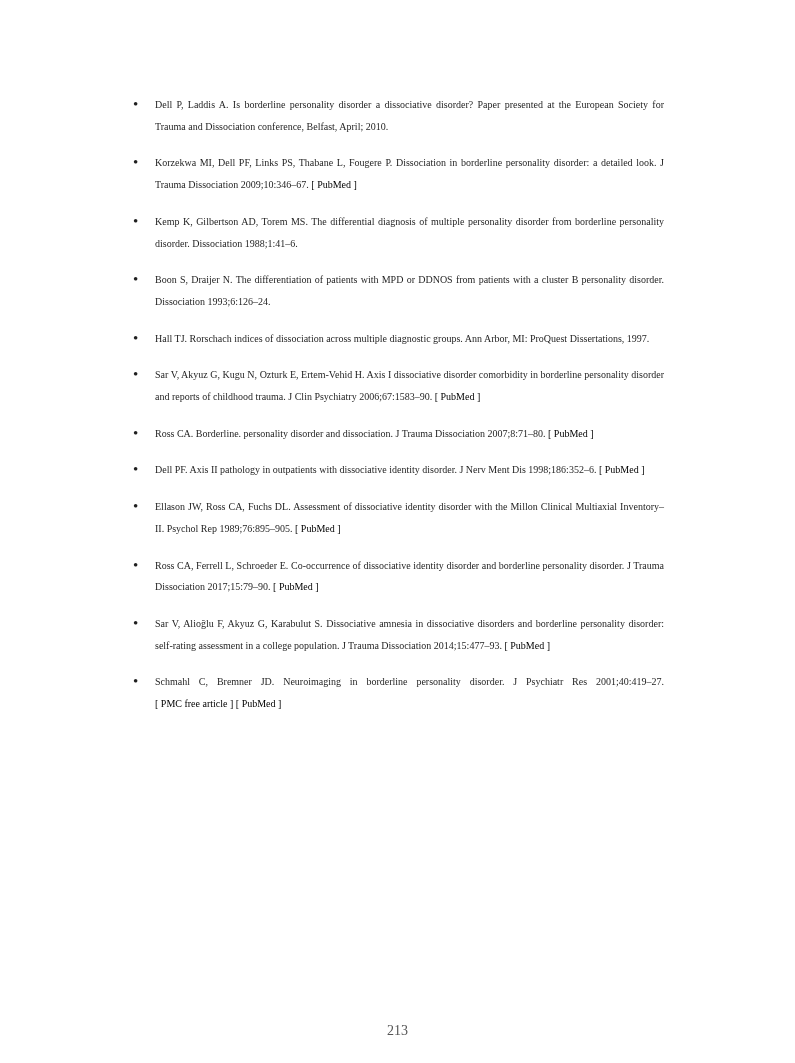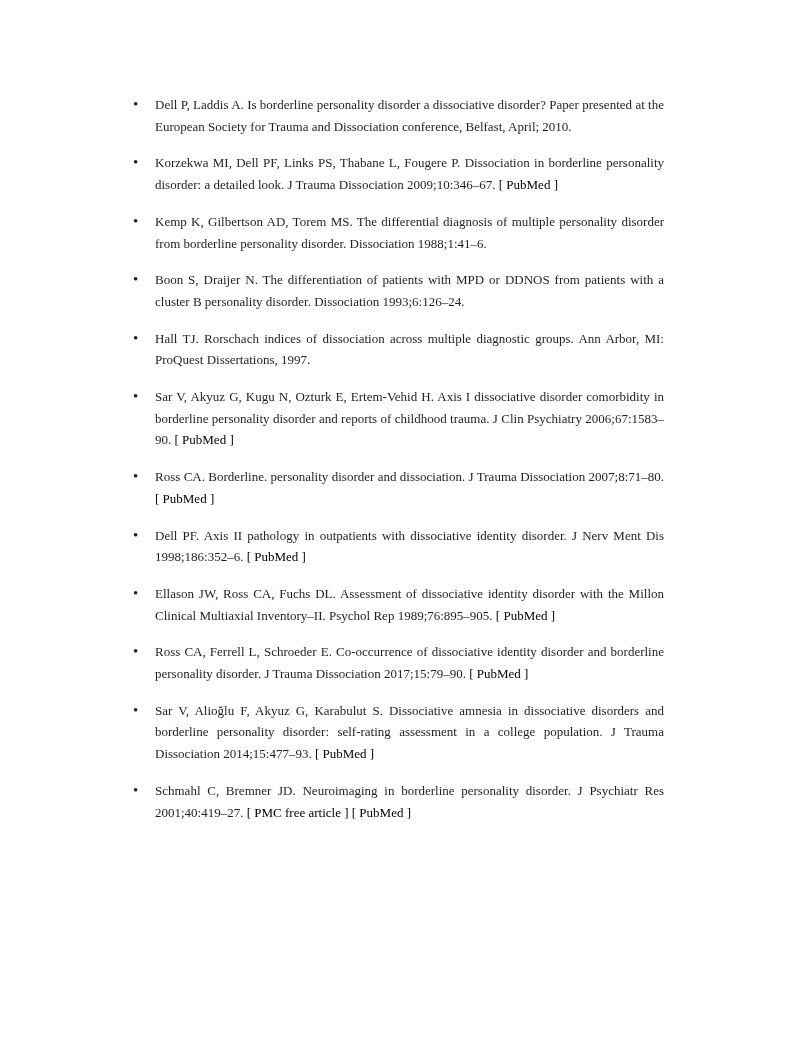--- a/index.html
+++ b/index.html
@@ -28,21 +28,21 @@
   }
   .bullet {
     flex: 0 0 22px;
     width: 22px;
     font-size: 15px;
     line-height: 21.7px;
     color: #1f1f1f;
   }
   .ref-content {
     flex: 1;
-    font-size: 13px;
+    font-size: 10px;
     line-height: 21.7px;
     text-align: justify;
   }
   .ref-link {
     color: #000000;
     text-decoration: none;
     white-space: nowrap;
     cursor: pointer;
   }
   .page-number {
@@ -149,13 +149,14 @@
       <span class="bullet">•</span>
       <div class="ref-content">
         <span>Schmahl C, Bremner JD. Neuroimaging in borderline personality disorder. J Psychiatr Res 2001;40:419–27.</span>
         <a href="#" class="ref-link">[ PMC free article ]</a>
         <a href="#" class="ref-link">[ PubMed ]</a>
       </div>
     </div>
 
   </div>
 
+  <div class="page-number">213</div>
 </div>
 
 </body></html>

